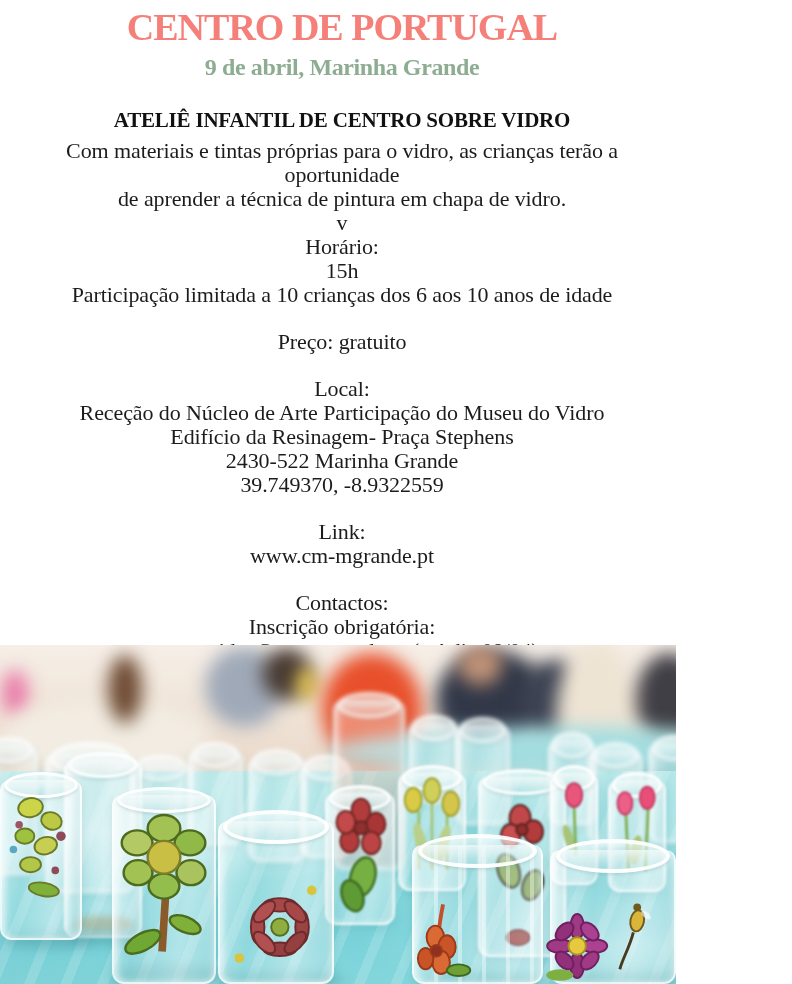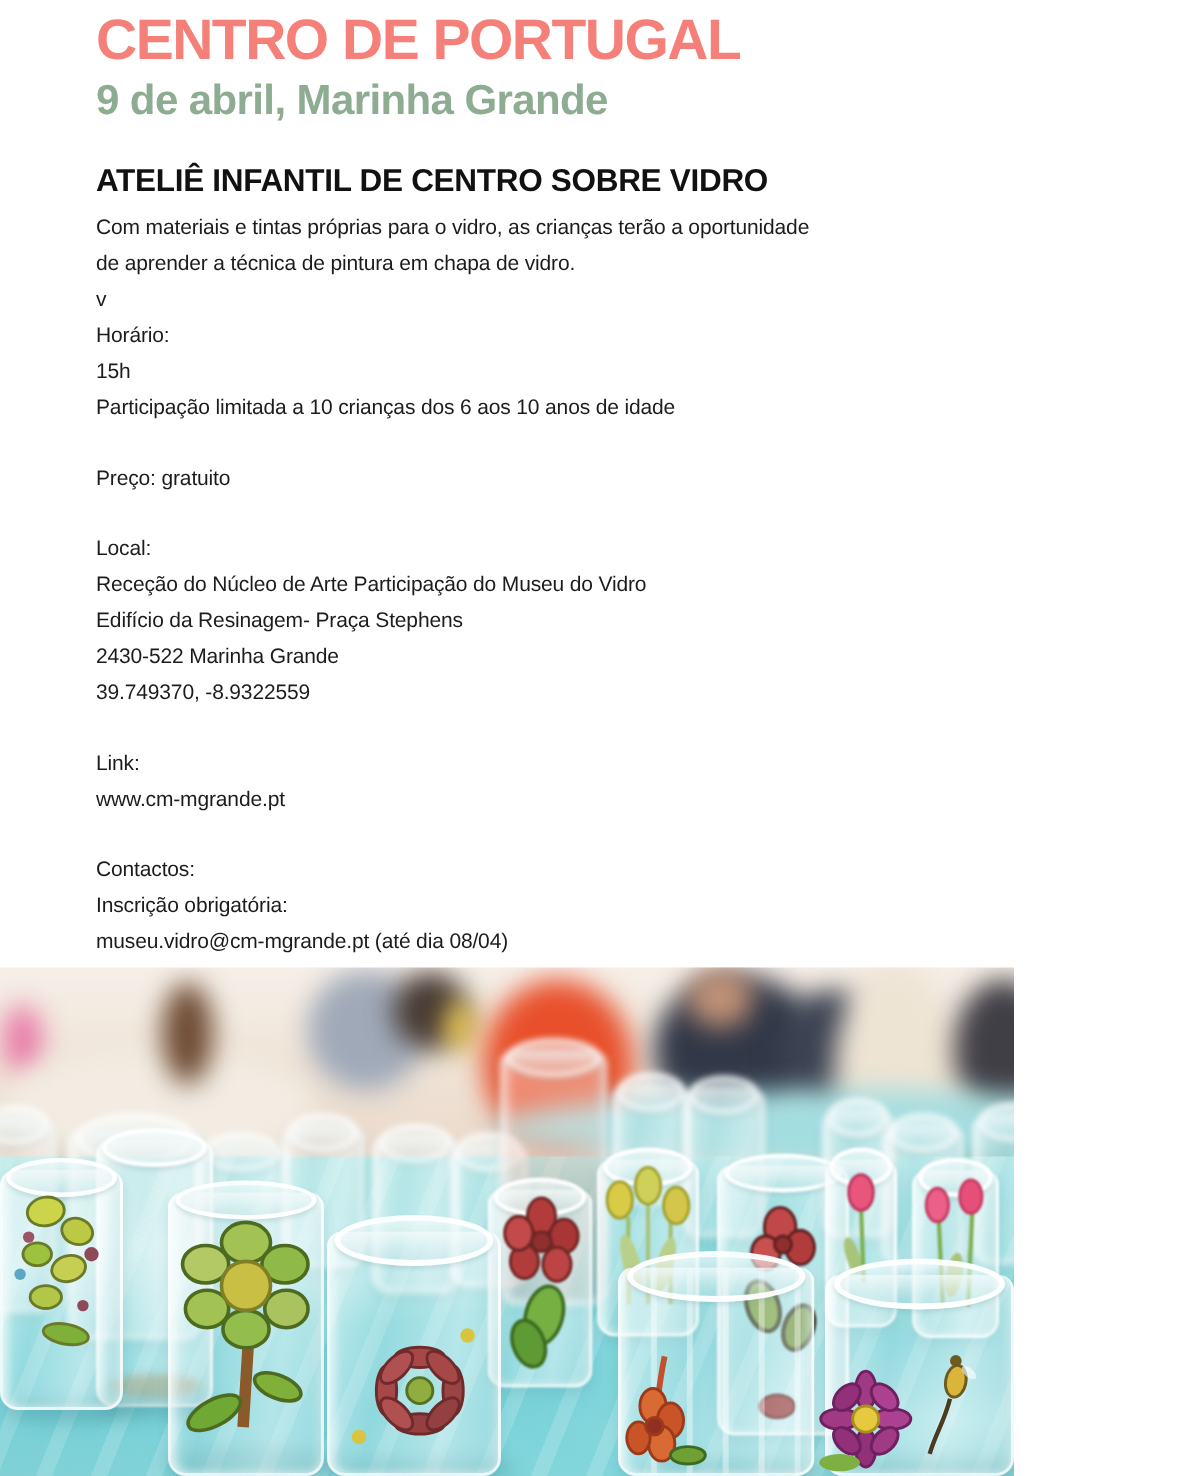--- a/index.html
+++ b/index.html
@@ -2,40 +2,41 @@
 <html style="--accent-coral: #f5807a; --accent-green: #8dac91; --text-black: #1c1c1c; --table-turquoise: #84d7db; --red-shirt: #e8502b;"><head>
 <meta charset="utf-8">
 <style>
   * { box-sizing: border-box; }
   html,body { margin:0; padding:0; background:#ffffff; }
   .page {
     position: relative;
     width: 676px; height: 984px;
     background: #ffffff;
     overflow: hidden;
-    font-family: Liberation Sans, sans-serif;
+    font-family: Liberation Serif, serif;
     color: var(--text-black, #1c1c1c);
+    text-align: center;
   }
   .content { padding: 4px 56px 0 64px; }
   h1.region {
     margin: 3px 0 0; font-size: 38px; line-height: 40px;
     font-weight: 700; letter-spacing: -1px;
     color: var(--accent-coral, #f5807a);
   }
   h2.dateloc {
-    margin: 7px 0 0; font-size: 28px; line-height: 26px;
+    margin: 7px 0 0; font-size: 24px; line-height: 26px;
     font-weight: 700; letter-spacing: -0.4px;
     color: var(--accent-green, #8dac91);
   }
   h3.event-title {
     margin: 28px 0 6px; font-size: 21px; line-height: 25px;
     font-weight: 700; letter-spacing: -0.2px; color: #111;
   }
   .content p {
-    margin: 0 0 23px; font-size: 14px; line-height: 24px;
+    margin: 0 0 23px; font-size: 22px; line-height: 24px;
     letter-spacing: -0.1px; font-weight: 400;
   }
   
   figure.photo {
     position: absolute; left: 0; top: 645px; width: 792px; height: 339px;
     margin: 0; overflow: hidden;
     background: linear-gradient(180deg, #f6efe8 0%, #f1e6da 16%, #ecddcf 30%, #e6d4c4 44%, #d8e0d6 54%, #a9dede 66%, #8ed8dc 80%, #7fd2d8 100%);
   }
   .blob { position: absolute; border-radius: 50%; filter: blur(9px); }
   .table {

